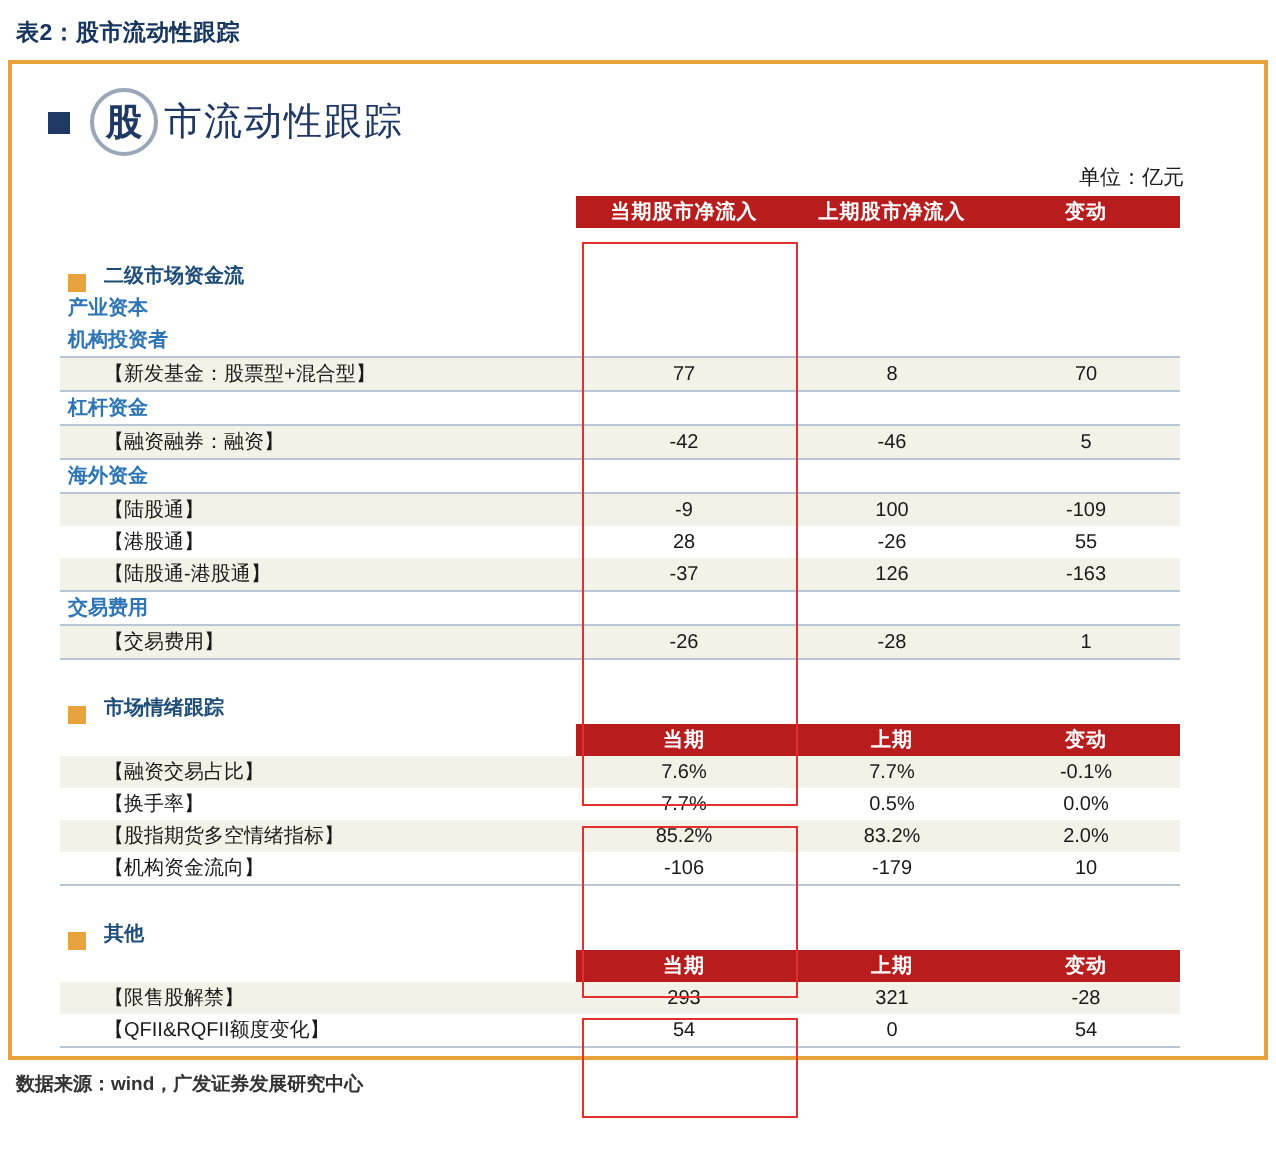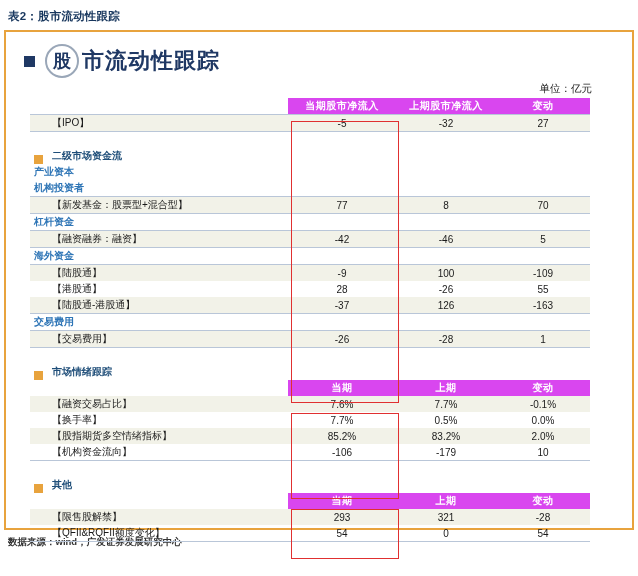--- a/index.html
+++ b/index.html
@@ -79,22 +79,22 @@
     margin-right: 3px;
     flex: none;
   }
   .title-circle span {
     font-size: 18px;
     font-weight: bold;
     color: #1f3864;
     line-height: 1;
   }
   .title-text {
-    font-size: 22px;
-    font-weight: bold;
+    font-size: 19px;
+    font-weight: normal;
     color: #1f3864;
     letter-spacing: 1px;
   }
   .unit-row {
     text-align: right;
     padding: 2px 40px 2px 12px;
     font-size: 10.5px;
     color: #1a1a1a;
   }
   
@@ -109,21 +109,21 @@
     padding: 0 4px;
     font-size: 10px;
     vertical-align: middle;
   }
   col.c1 { width: 258px; }
   col.c2 { width: 108px; }
   col.c3 { width: 100px; }
   col.c4 { width: 94px; }
 
   .hdr td {
-    background: #d946ef;
+    background: #b91c1c;
     color: #ffffff;
     font-weight: bold;
     text-align: center;
     height: 18px;
     font-size: 10.5px;
     letter-spacing: 0.5px;
   }
   .hdr td.lbl { background: #ffffff; }
 
   .sec td {
@@ -205,26 +205,20 @@
         </colgroup>
       <tbody>
 
         <tr class="hdr">
           <td class="lbl"></td>
           <td>当期股市净流入</td>
           <td>上期股市净流入</td>
           <td>变动</td>
         </tr>
 
-        <tr class="item shade line-under line-over">
-          <td class="lbl">【IPO】</td>
-          <td>-5</td>
-          <td>-32</td>
-          <td>27</td>
-        </tr>
 
         <tr class="spacer">
             <td colspan="4"></td>
           </tr>
 
         <tr class="sec">
           <td class="lbl">二级市场资金流</td>
           <td></td>
             <td></td>
             <td></td>

